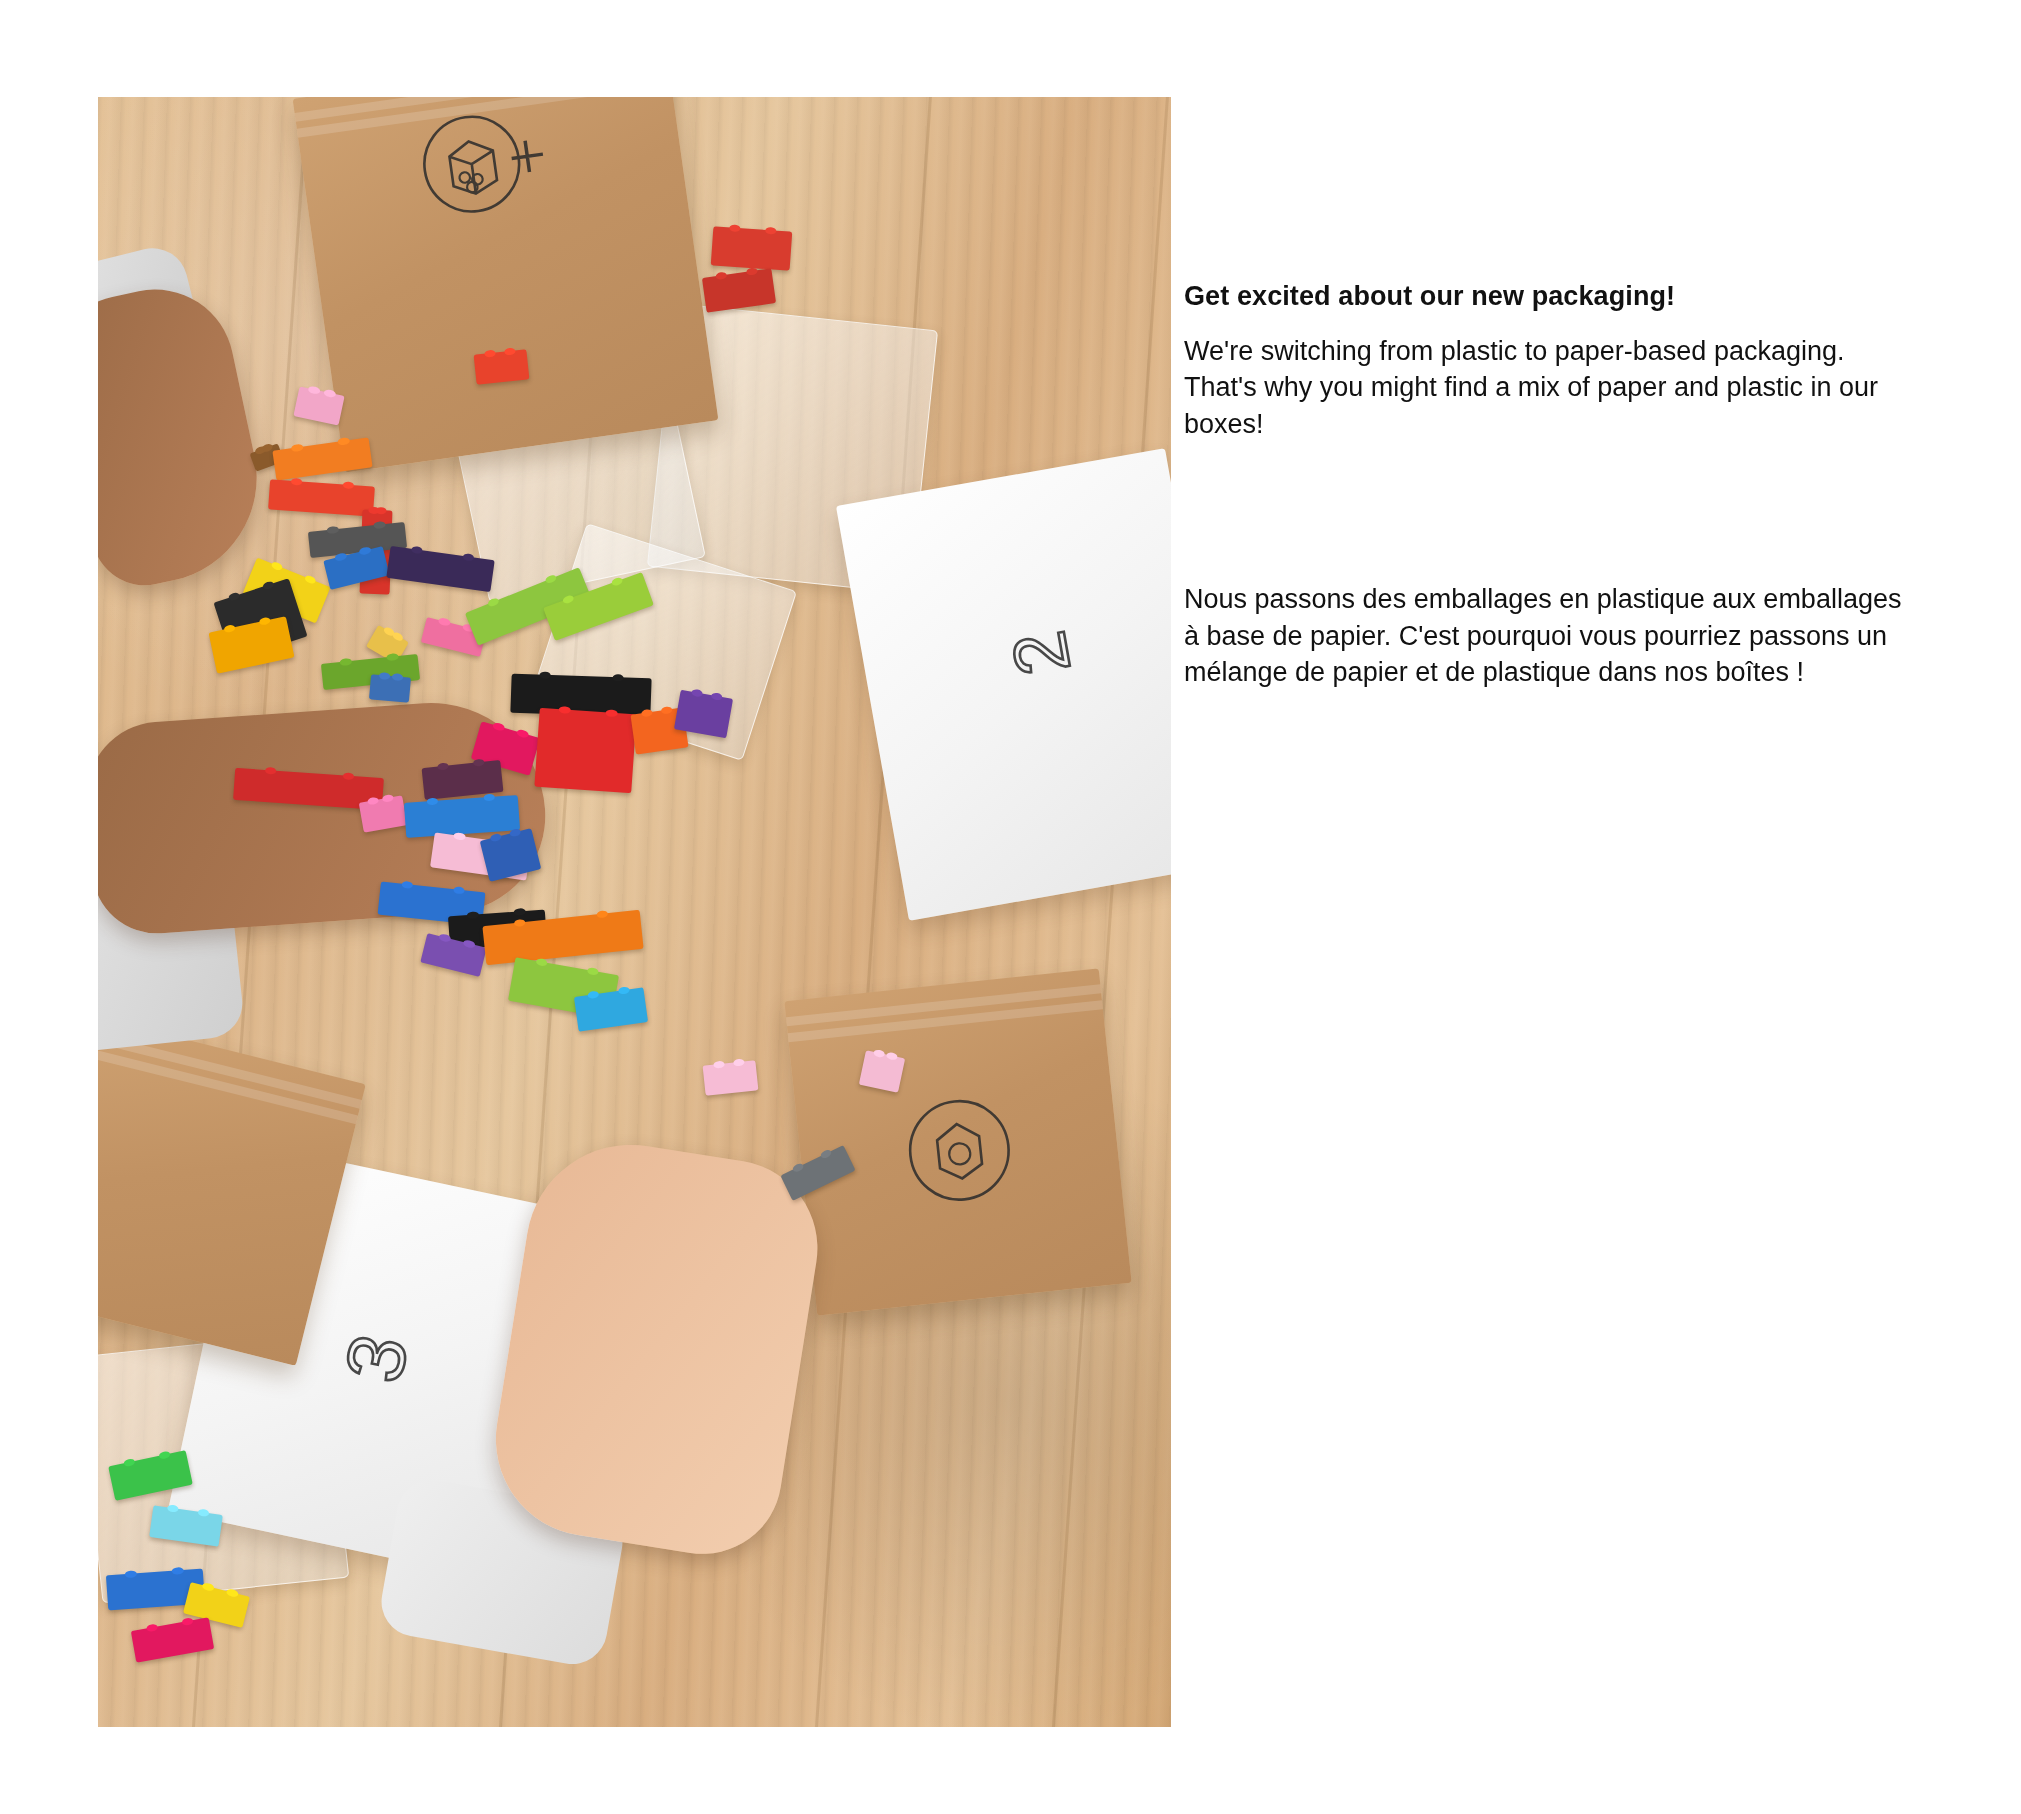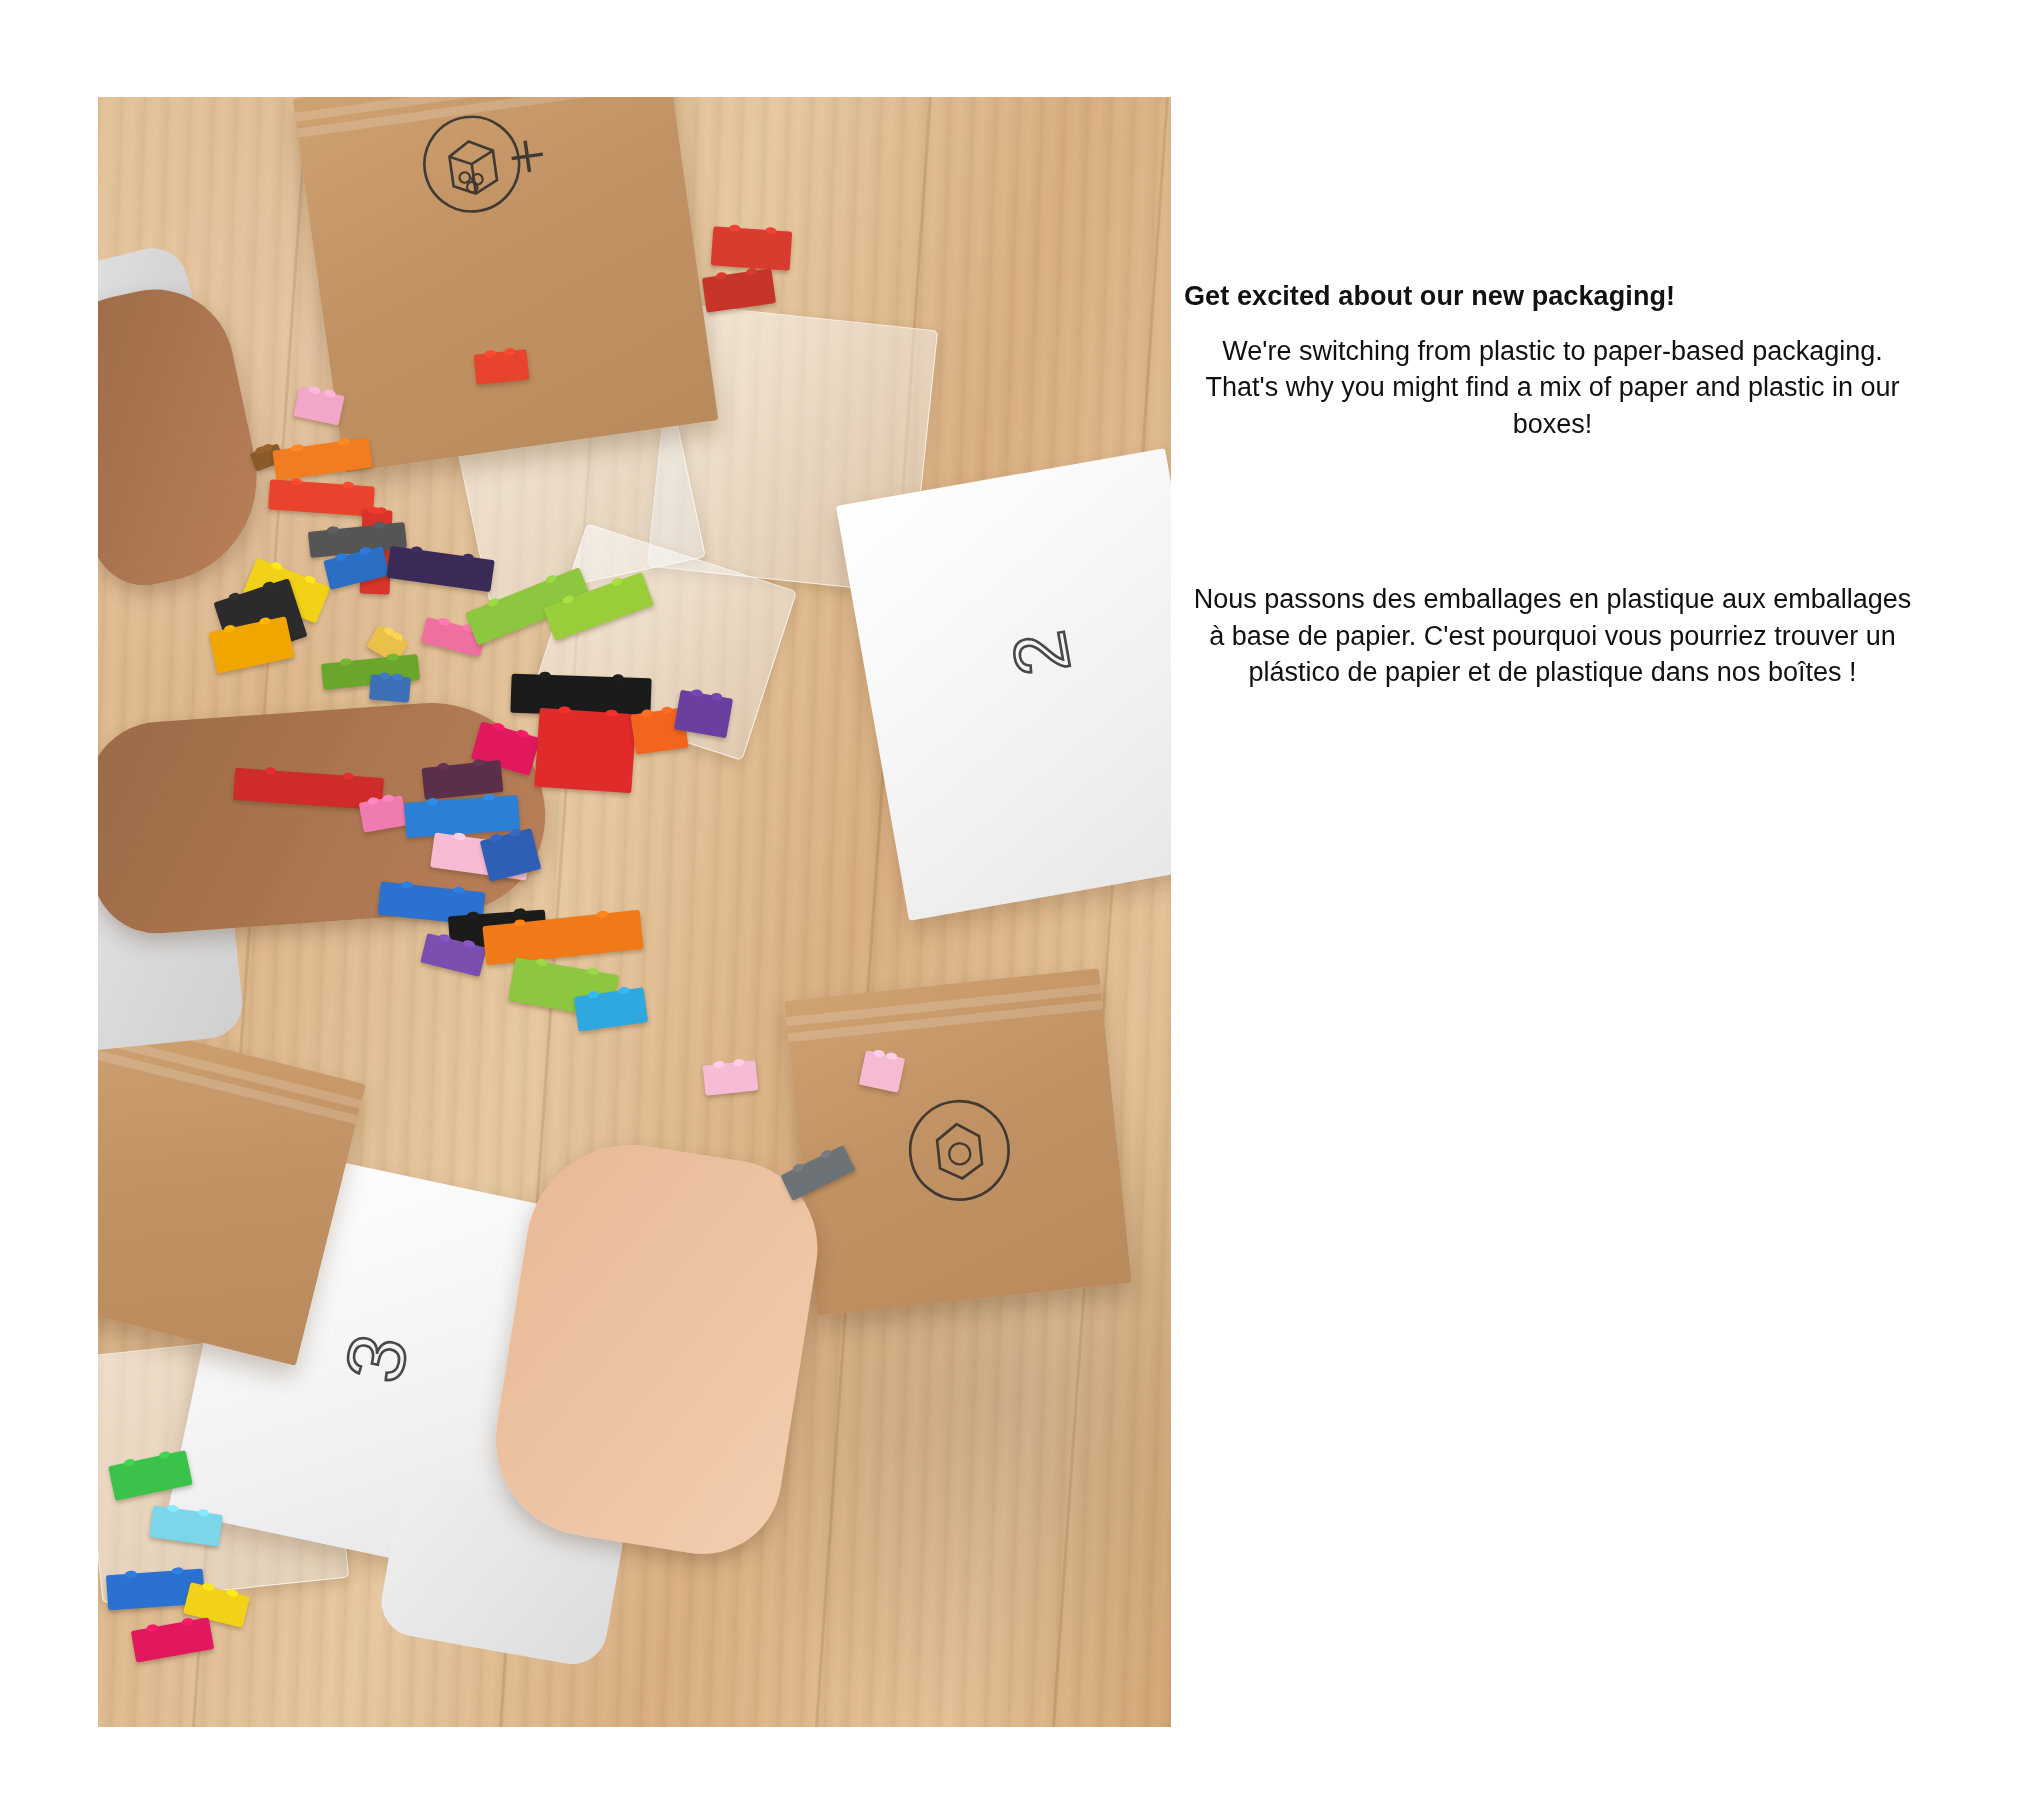--- a/index.html
+++ b/index.html
@@ -178,21 +178,20 @@
     letter-spacing: 0.1px;
     margin: 0 0 21px 0;
     color: #111111;
   }
   p.body {
     font-size: 27px;
     line-height: 1.35;
     margin: 0;
     color: #111111;
     font-weight: 400;
-    text-align: center;
   }
   .gap-en { height: 139px; }
   .gap-fr { height: 121px; }
   .url {
     position: absolute;
     left: 1365px;
     top: 1514px;
     font-size: 32px;
     font-weight: bold;
     color: #111111;
@@ -320,21 +319,21 @@
   <div class="text-col">
 
     <div class="block">
       <h2 class="heading">Get excited about our new packaging!</h2>
       <p class="body">We're switching from plastic to paper-based packaging. That's why you might find a mix of paper and plastic in our boxes!</p>
     </div>
 
     <div class="gap-en"></div>
 
     <div class="block">
-      <p class="body">Nous passons des emballages en plastique aux emballages à base de papier. C'est pourquoi vous pourriez trouver un plástico de papier et de plastique dans nos boîtes !</p>
+      <p class="body">Nous passons des emballages en plastique aux emballages à base de papier. C'est pourquoi vous pourriez passons un mélange de papier et de plastique dans nos boîtes !</p>
     </div>
 
     <div class="gap-fr"></div>
 
     <div class="block">
     </div>
   </div>
 
 
 </div>

